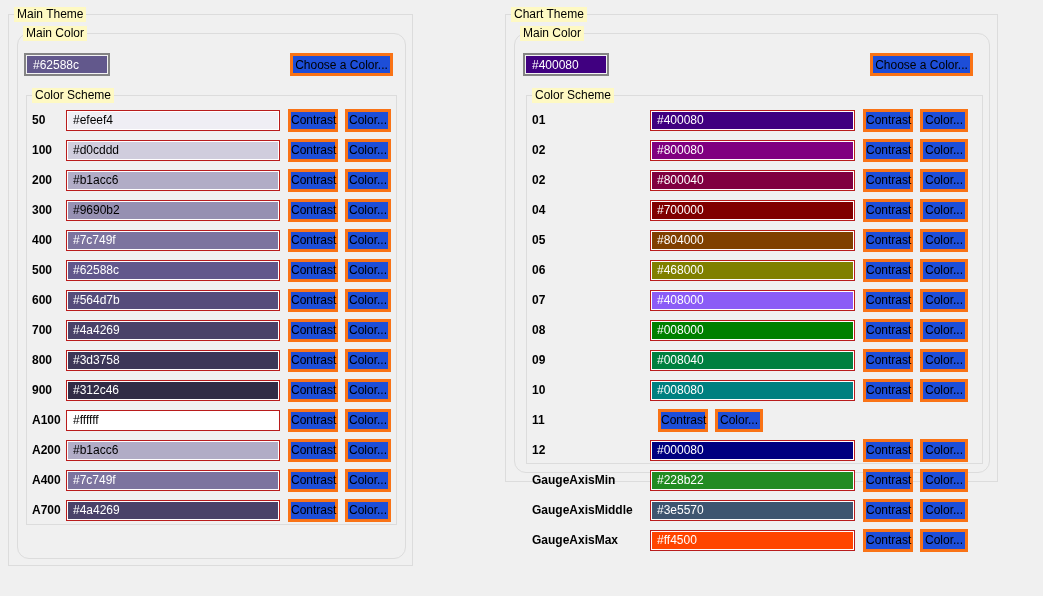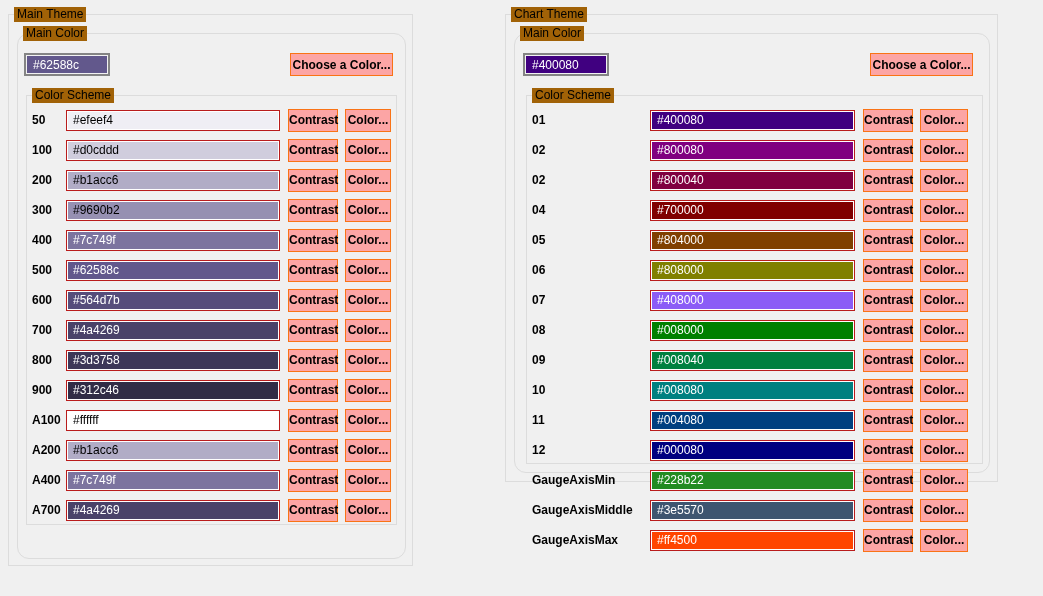--- a/index.html
+++ b/index.html
@@ -16,21 +16,21 @@
   .groupbox {
     position: absolute;
     border: 1px solid #dcdcdc;
     box-sizing: border-box;
   }
   .gb-label {
     position: absolute;
     top: -8px;
     left: 5px;
     padding: 0 3px;
-    background: #a16207;
+    background: #fef9c3;
     line-height: 15px;
     white-space: nowrap;
   }
   
   #panel-left  { left: 8px;   top: 14px; width: 405px; height: 552px; }
   #panel-right { left: 505px; top: 14px; width: 493px; height: 468px; }
   
   .mid { left: 8px; top: 18px; border-radius: 12px; }
   #panel-left  .mid { right: 6px; bottom: 6px; }
   #panel-right .mid { right: 7px; bottom: 8px; }
@@ -49,28 +49,27 @@
     box-sizing: border-box;
     border: 2px solid #848484;
     box-shadow: inset 0 0 0 1px #f2f2f2;
     display: flex;
     align-items: center;
     padding-left: 7px;
   }
   .btn {
     box-sizing: border-box;
     height: 23px;
-    background: #fca5a5;
-    border: 1px solid #f97316;
+    background: #1d4ed8;
+    border: 3px solid #f97316;
     font-family: "Liberation Sans", sans-serif;
     font-size: 12px;
     color: #000;
     padding: 0;
     border-radius: 0;
-    font-weight: bold;
   }
   .choose-btn { width: 103px; }
   
   .inner { top: 61px; }
   #panel-left  .inner { left: 8px;  right: 8px; bottom: 33px; }
   #panel-right .inner { left: 11px; right: 6px; bottom: 8px; }
   .rows {
     position: absolute;
     top: 9px; left: 5px; right: 5px;
   }
@@ -291,21 +290,21 @@
             <span class="row-label">05</span>
             <div class="row-swatch" style="background: rgb(128, 64, 0); color: rgb(255, 255, 255);">
               <span>#804000</span>
             </div>
             <button class="btn contrast-btn">Contrast</button>
             <button class="btn color-btn">Color...</button>
           </div>
           <div class="row">
             <span class="row-label">06</span>
             <div class="row-swatch" style="background: rgb(128, 128, 0); color: rgb(255, 255, 255);">
-              <span>#808000</span>
+              <span>#468000</span>
             </div>
             <button class="btn contrast-btn">Contrast</button>
             <button class="btn color-btn">Color...</button>
           </div>
           <div class="row">
             <span class="row-label">07</span>
             <div class="row-swatch" style="background: #8b5cf6; color: rgb(255, 255, 255);">
               <span>#408000</span>
             </div>
             <button class="btn contrast-btn">Contrast</button>
@@ -330,23 +329,20 @@
           <div class="row">
             <span class="row-label">10</span>
             <div class="row-swatch" style="background: rgb(0, 128, 128); color: rgb(255, 255, 255);">
               <span>#008080</span>
             </div>
             <button class="btn contrast-btn">Contrast</button>
             <button class="btn color-btn">Color...</button>
           </div>
           <div class="row">
             <span class="row-label">11</span>
-            <div class="row-swatch" style="background: rgb(0, 64, 128); color: rgb(255, 255, 255);">
-              <span>#004080</span>
-            </div>
             <button class="btn contrast-btn">Contrast</button>
             <button class="btn color-btn">Color...</button>
           </div>
           <div class="row">
             <span class="row-label">12</span>
             <div class="row-swatch" style="background: rgb(0, 0, 128); color: rgb(255, 255, 255);">
               <span>#000080</span>
             </div>
             <button class="btn contrast-btn">Contrast</button>
             <button class="btn color-btn">Color...</button>

